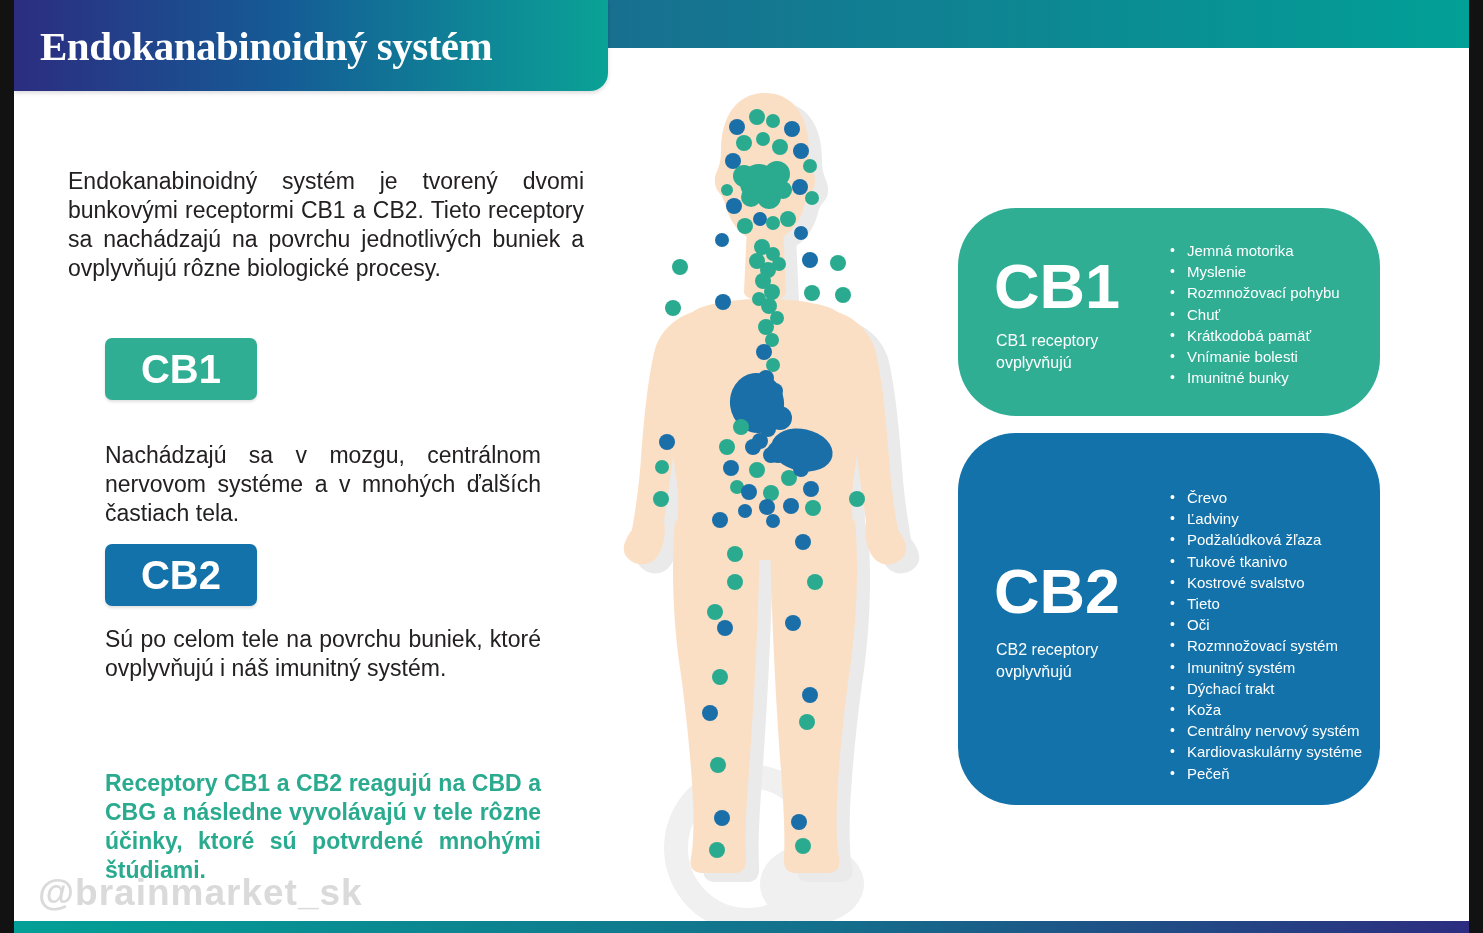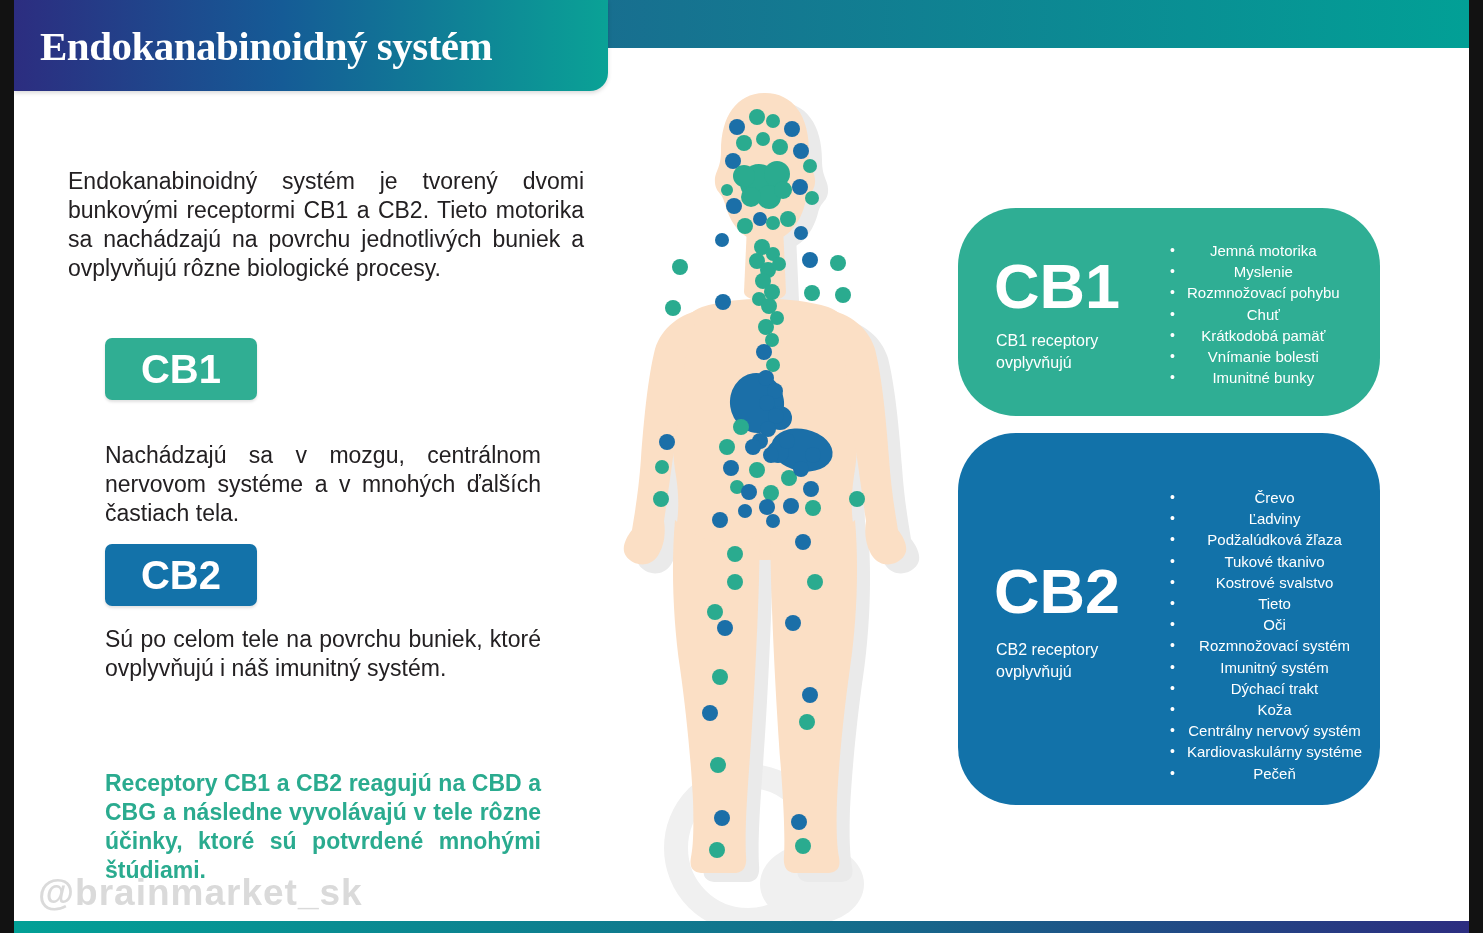--- a/index.html
+++ b/index.html
@@ -71,21 +71,21 @@
   .cb1-card .cb-card-title{top:42px;}
   .cb2-card .cb-card-title{top:122px;}
   .cb-card-subtitle{
     position:absolute;left:38px;font-size:16px;line-height:22px;font-weight:500;
     white-space:pre-line;
   }
   .cb1-card .cb-card-subtitle{top:122px;}
   .cb2-card .cb-card-subtitle{top:206px;}
   .cb-list{
     position:absolute;left:212px;margin:0;padding:0;list-style:none;
-    font-size:15px;line-height:21.2px;font-weight:500;text-align:center;
+    font-size:15px;line-height:21.2px;font-weight:500;
   }
   .cb1-card .cb-list{top:32px;}
   .cb2-card .cb-list{top:54px;}
   .cb-list li{position:relative;padding-left:17px;}
   .cb-list li::before{
     content:"•";position:absolute;left:0;top:0;font-size:14px;
   }
 </style>
 </head>
 <body>
@@ -222,21 +222,21 @@
       <circle cx="710" cy="713" r="8" fill="#1b6fa8"></circle>
       <circle cx="807" cy="722" r="8" fill="#2aab8f"></circle>
       <circle cx="718" cy="765" r="8" fill="#2aab8f"></circle>
       <circle cx="722" cy="818" r="8" fill="#1b6fa8"></circle>
       <circle cx="799" cy="822" r="8" fill="#1b6fa8"></circle>
       <circle cx="717" cy="850" r="8" fill="#2aab8f"></circle>
       <circle cx="803" cy="846" r="8" fill="#2aab8f"></circle>
     </g>
 </svg>
 
-<p class="copy intro">Endokanabinoidný systém je tvorený dvomi bunkovými receptormi CB1 a CB2. Tieto motorika sa nachádzajú na povrchu jednotlivých buniek a ovplyvňujú rôzne biologické procesy.</p>
+<p class="copy intro">Endokanabinoidný systém je tvorený dvomi bunkovými receptormi CB1 a CB2. Tieto receptory sa nachádzajú na povrchu jednotlivých buniek a ovplyvňujú rôzne biologické procesy.</p>
 
 <div class="cb-badge cb1-badge">
   <span>CB1</span>
 </div>
 <p class="copy cb1-desc">Nachádzajú sa v mozgu, centrálnom nervovom systéme a v mnohých ďalších častiach tela.</p>
 
 <div class="cb-badge cb2-badge">
   <span>CB2</span>
 </div>
 <p class="copy cb2-desc">Sú po celom tele na povrchu buniek, ktoré ovplyvňujú i náš imunitný systém.</p>

